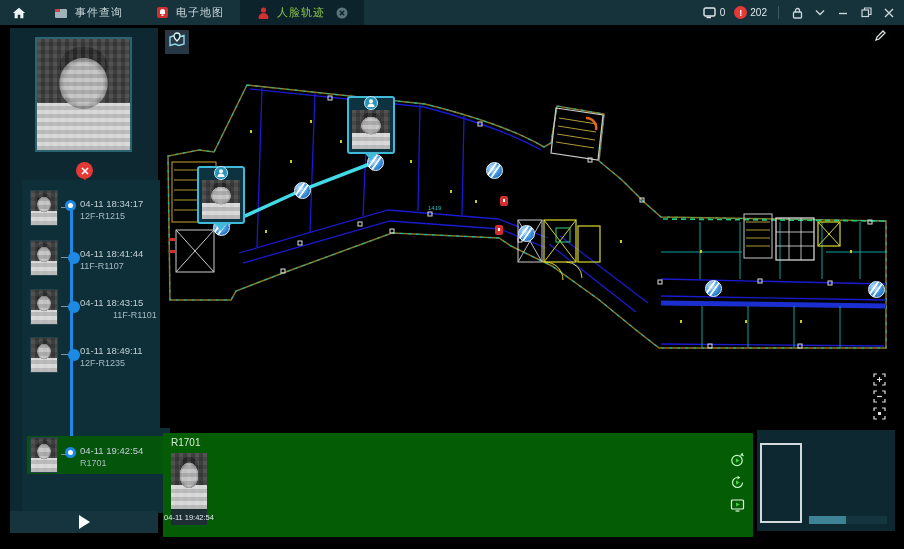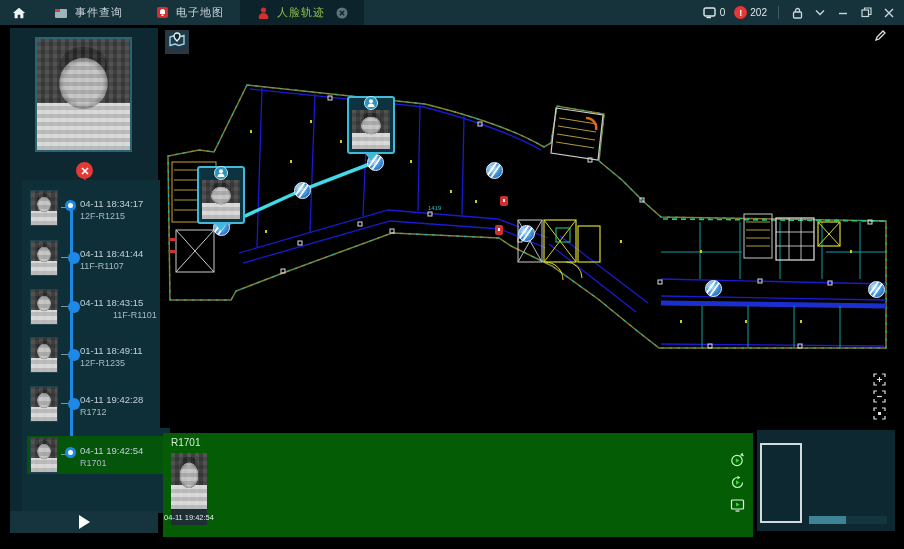--- a/index.html
+++ b/index.html
@@ -215,29 +215,20 @@
         </div>
         <div class="tl-row" style="top: 153px;">
           <div class="tl-thumb" style="top: 4px;">
             <div class="pixface"></div>
           </div>
           <div class="tl-dash" style="top: 21px;"></div>
           <div class="tl-node filled" style="left: 45.5px; top: 16px;"></div>
           <div class="tl-time" style="top: 12px;">01-11 18:49:11</div>
           <div class="tl-loc" style="top: 25px;">12F-R1235</div>
         </div>
-        <div class="tl-row" style="top: 202px;">
-          <div class="tl-thumb" style="top: 4px;">
-            <div class="pixface"></div>
-          </div>
-          <div class="tl-dash" style="top: 21px;"></div>
-          <div class="tl-node filled" style="left: 45.5px; top: 16px;"></div>
-          <div class="tl-time" style="top: 12px;">04-11 19:42:28</div>
-          <div class="tl-loc" style="top: 25px;">R1712</div>
-        </div>
         <div class="tl-sel" style="top: 256px;"></div>
         <div class="tl-row" style="top: 253px;">
           <div class="tl-thumb" style="top: 4px;">
             <div class="pixface"></div>
           </div>
           <div class="tl-dash" style="top: 21px;"></div>
           <div class="tl-node open" style="left: 43px; top: 13.5px;"></div>
           <div class="tl-time" style="top: 12px;">04-11 19:42:54</div>
           <div class="tl-loc" style="top: 25px;">R1701</div>
         </div>

